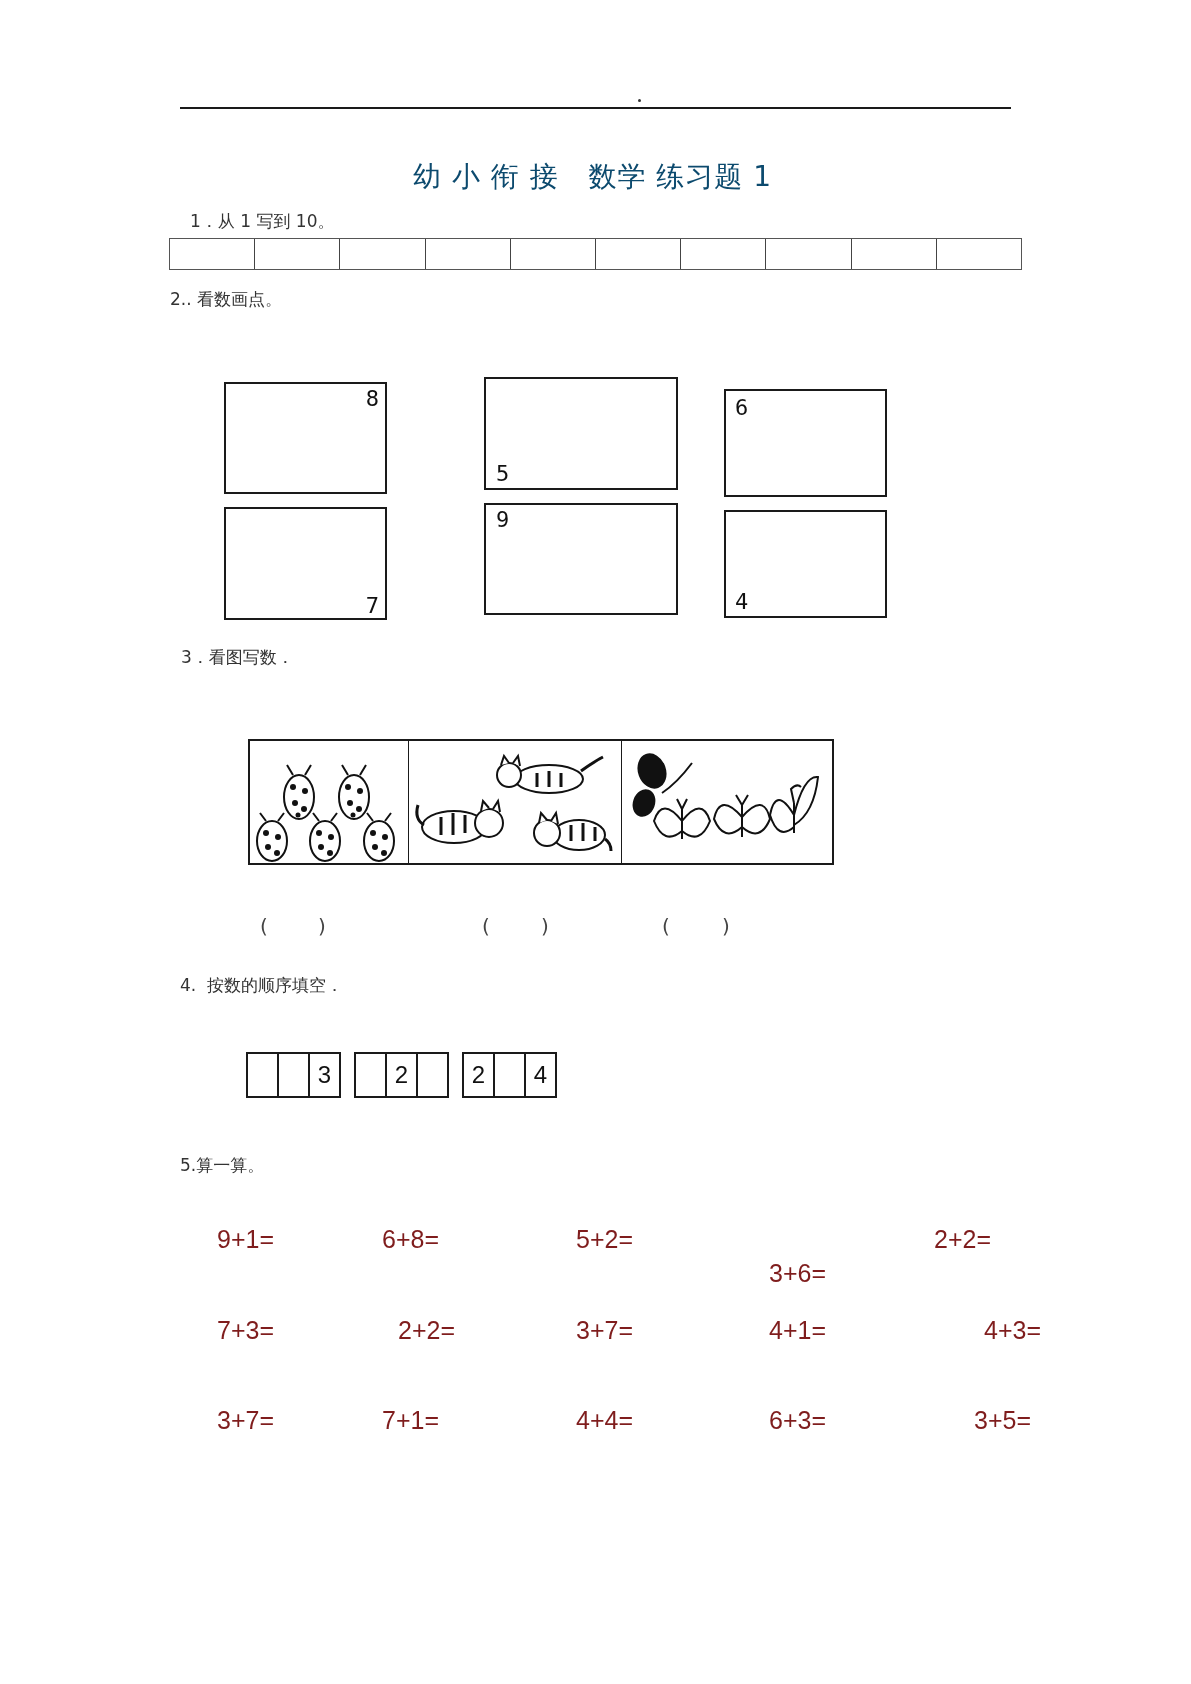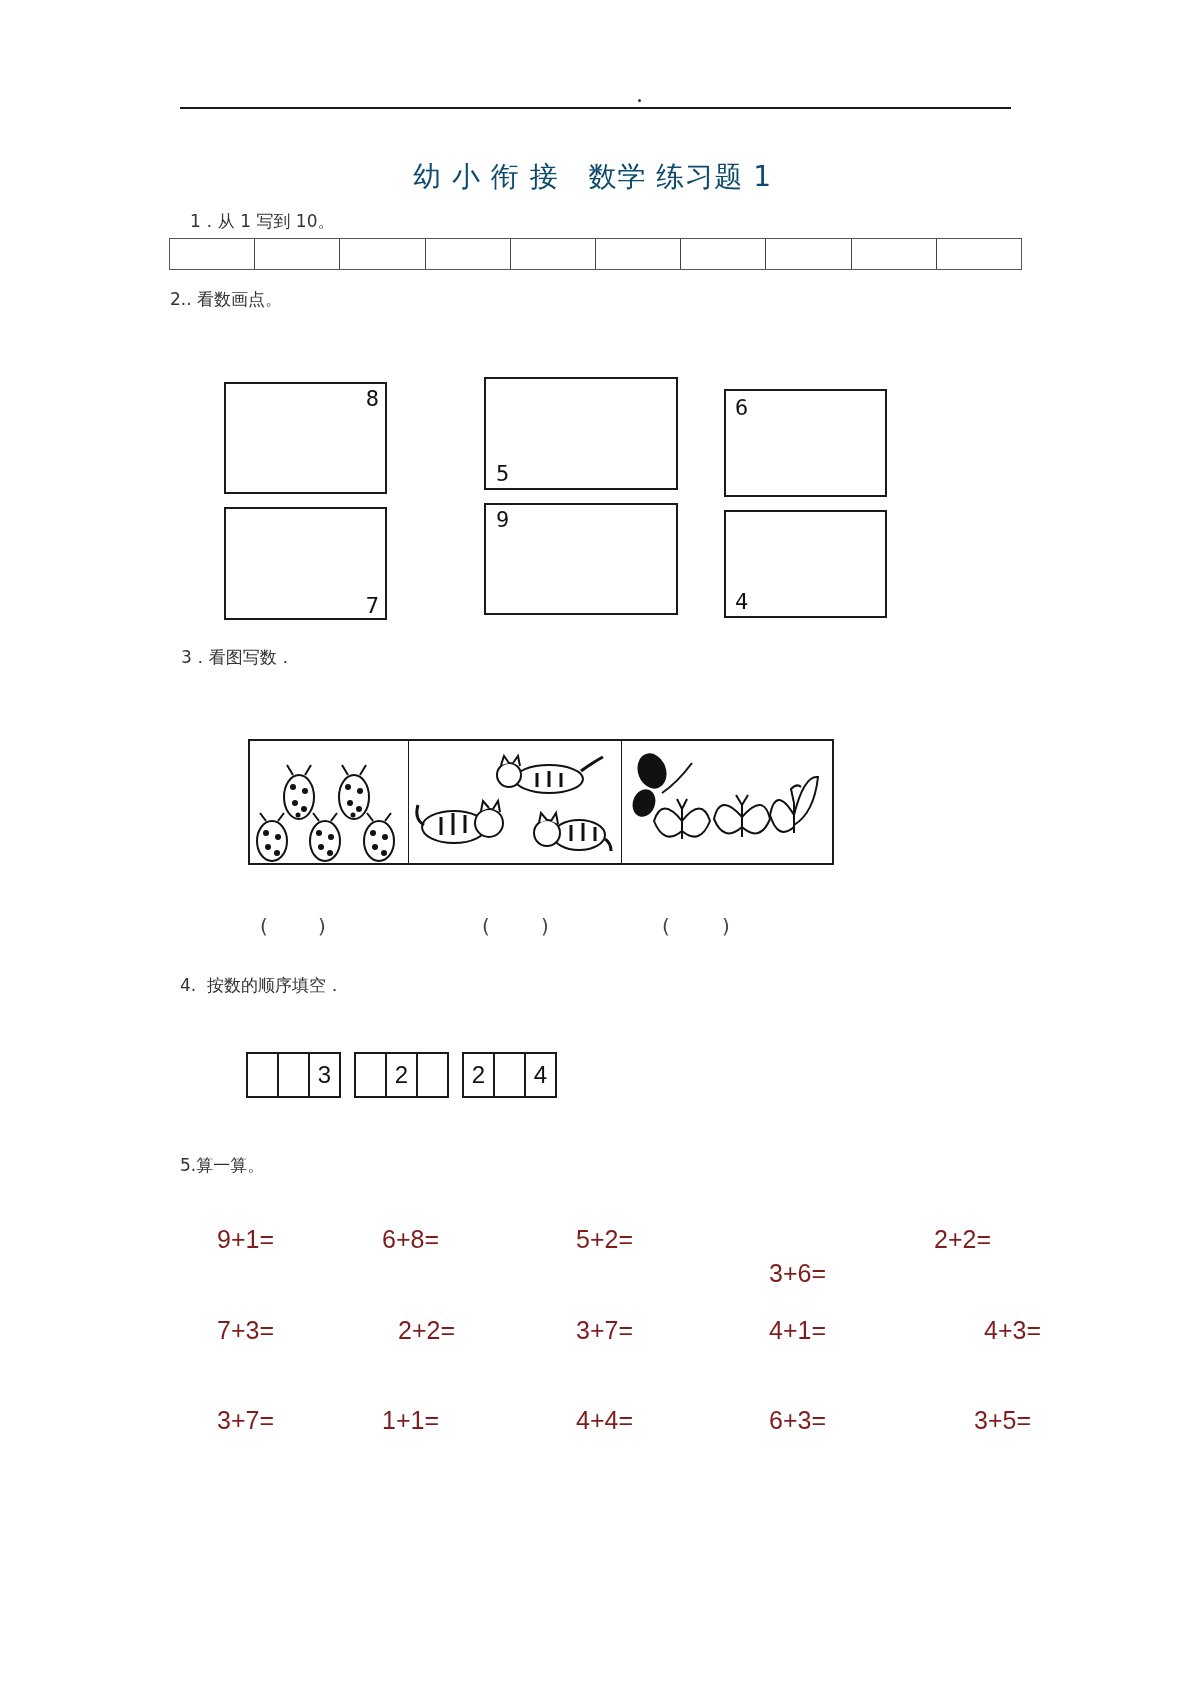--- a/index.html
+++ b/index.html
@@ -197,16 +197,16 @@
 <div class="abs eq" style="left:769px; top:1225px;margin-top:34px;">3+6=</div>
 <div class="abs eq" style="left:934px; top:1225px;">2+2=</div>
 
 <div class="abs eq" style="left:217px; top:1316px;">7+3=</div>
 <div class="abs eq" style="left:398px; top:1316px;">2+2=</div>
 <div class="abs eq" style="left:576px; top:1316px;">3+7=</div>
 <div class="abs eq" style="left:769px; top:1316px;">4+1=</div>
 <div class="abs eq" style="left:947px; top:1316px;margin-left:37px;">4+3=</div>
 
 <div class="abs eq" style="left:217px; top:1406px;">3+7=</div>
-<div class="abs eq" style="left:382px; top:1406px;">1+1=</div>
+<div class="abs eq" style="left:382px; top:1406px;">7+1=</div>
 <div class="abs eq" style="left:576px; top:1406px;">4+4=</div>
 <div class="abs eq" style="left:769px; top:1406px;">6+3=</div>
 <div class="abs eq" style="left:947px; top:1406px;margin-left:27px;">3+5=</div>
 
 </body></html>

